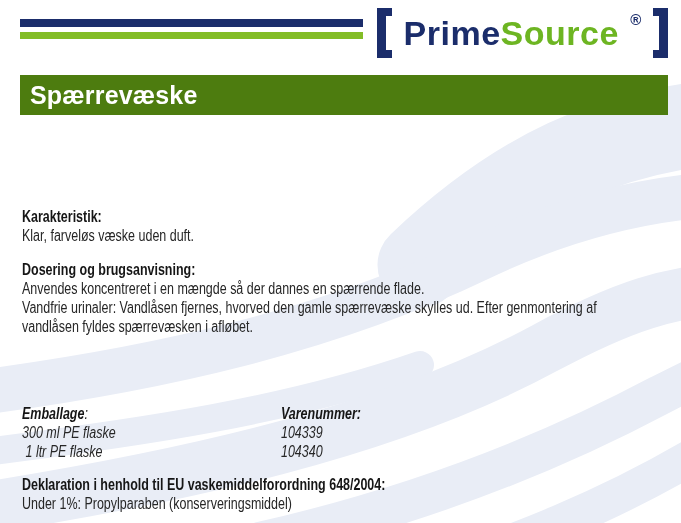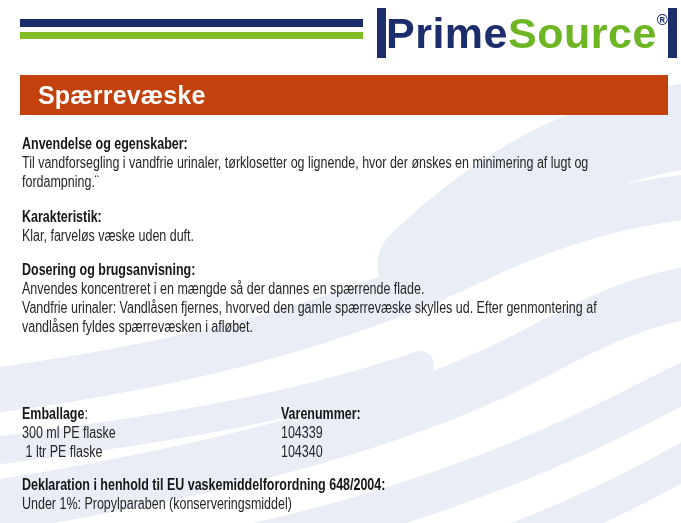--- a/index.html
+++ b/index.html
@@ -12,46 +12,46 @@
 
   
   .rule-navy{left:20px;top:19px;width:343px;height:8px;background:#1b2d6b;}
   .rule-green{left:20px;top:32px;width:343px;height:7px;background:#83bd26;}
 
   
   .logo{left:377px;top:6px;width:291px;height:54px;display:flex;align-items:center;justify-content:space-between;}
   .bracket{width:15px;height:50px;box-sizing:border-box;border:0 solid #1b2d6b;}
   .bracket.l{border-left-width:9px;border-top-width:8px;border-bottom-width:8px;}
   .bracket.r{border-right-width:9px;border-top-width:8px;border-bottom-width:8px;}
-  .logo-text{font-size:43px;font-weight:700;letter-spacing:.5px;white-space:nowrap;line-height:1;}
+  .logo-text{font-size:34px;font-weight:700;letter-spacing:.5px;white-space:nowrap;line-height:1;}
   .prime{color:#1b2d6b;}
   .source{color:#6db522;}
   .regmark{color:#1b2d6b;font-size:15px;font-weight:700;align-self:flex-start;margin-top:5px;}
 
   
   .banner{
-    left:20px;top:75px;width:648px;height:40px;background:#c2410c;
+    left:20px;top:75px;width:648px;height:40px;background:#4d7c0f;
     display:flex;align-items:center;justify-content:space-between;
-    box-sizing:border-box;padding:0 13px 0 18px;gap:9px;
+    box-sizing:border-box;padding:0 13px 0 10px;gap:9px;
   }
   .banner .ttl{color:#ffffff;font-size:25px;font-weight:700;letter-spacing:.2px;}
 
   
   .sec{left:22px;right:0;}
   .squeeze{transform:scaleX(.78);transform-origin:0 0;width:840px;}
   .h{font-size:16px;font-weight:700;color:#161616;line-height:19px;white-space:pre;}
   .t{font-size:16px;font-weight:400;color:#262626;line-height:19px;white-space:pre;}
   .h .thin{font-weight:400;}
   .cols{display:flex;}
   .col1{width:332px;flex:0 0 332px;}
   .sec-anvendelse{top:134px;}
   .sec-karakteristik{top:207px;}
   .sec-dosering{top:260px;}
   .sec-ph{top:352px;}
-  .sec-pack{top:404px;}
+  .sec-pack{top:404px;font-style:italic;}
   .sec-dekl{top:475px;}
 </style>
 </head>
 <body>
 
 <div class="page">
 
   <svg class="watermark" width="681" height="523" viewBox="0 0 681 523">
     <g fill="none" stroke="#e9edf6" stroke-linecap="round">
       <path d="M 420 265 C 520 170 610 132 720 122" stroke-width="85"></path>
@@ -70,27 +70,20 @@
     <span class="bracket l"></span>
     <span class="logo-text"><span class="prime">Prime</span><span class="source">Source</span></span>
     <span class="regmark">®</span>
     <span class="bracket r"></span>
   </div>
 
   <div class="layer banner">
     <span class="ttl">Spærrevæske</span>
   </div>
 
-  <div class="layer sec sec-anvendelse">
-    <div class="squeeze">
-      <div class="h">Anvendelse og egenskaber:</div>
-      <div class="t">Til vandforsegling i vandfrie urinaler, tørklosetter og lignende, hvor der ønskes en minimering af lugt og</div>
-      <div class="t">fordampning.¨</div>
-    </div>
-  </div>
 
   <div class="layer sec sec-karakteristik">
     <div class="squeeze">
       <div class="h">Karakteristik:</div>
       <div class="t">Klar, farveløs væske uden duft.</div>
     </div>
   </div>
 
   <div class="layer sec sec-dosering">
     <div class="squeeze">

